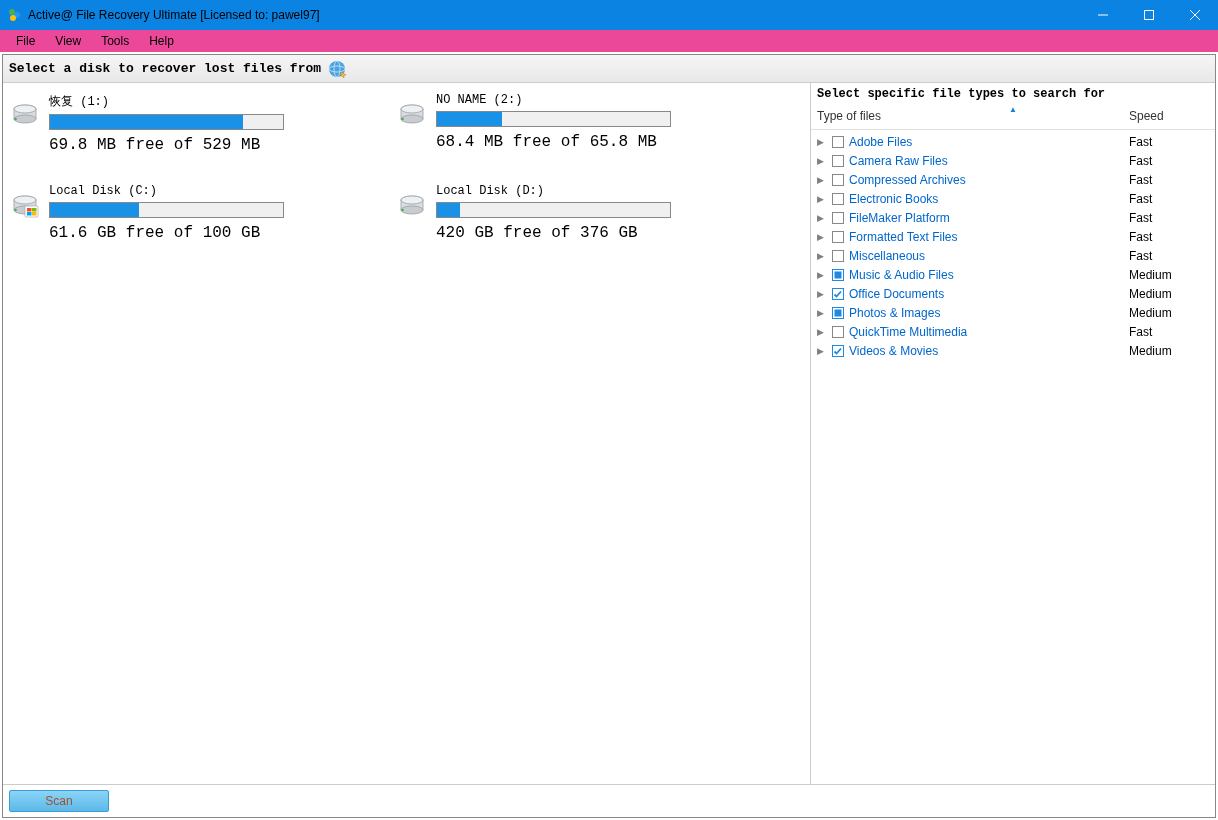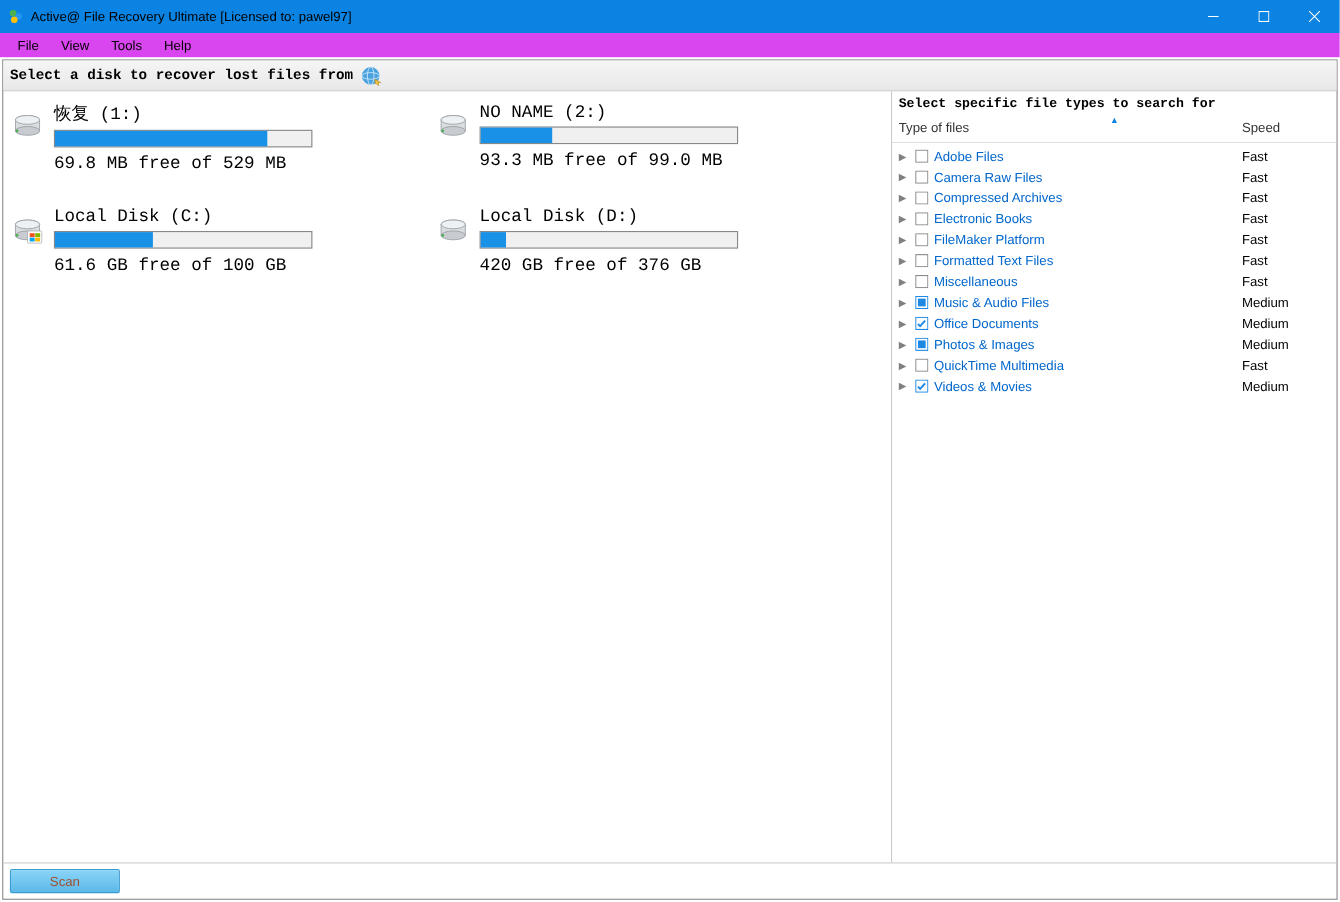--- a/index.html
+++ b/index.html
@@ -35,21 +35,21 @@
 }
 .titlebar .win-btn {
   width: 46px;
   display: flex;
   align-items: center;
   justify-content: center;
   color: #fff;
 }
 .menubar {
   height: 22px;
-  background: #d946ef;
+  background: #ec4899;
   display: flex;
   align-items: center;
   padding-left: 6px;
   font-size: 12px;
 }
 .menubar .menu-item {
   padding: 0 10px;
 }
 .content {
   border: 1px solid #888;
@@ -166,21 +166,21 @@
   display: flex;
   gap: 10px;
 }
 .disk-icon {
   width: 28px;
   padding-top: 8px;
 }
 .disk-body { flex: 1; }
 .disk-name {
   font-family: "Courier New", monospace;
-  font-size: 16px;
+  font-size: 12px;
   margin-bottom: 4px;
 }
 .disk-bar {
   height: 16px;
   border: 1px solid #888;
   background: #f0f0f0;
   position: relative;
   width: 235px;
   margin-bottom: 6px;
 }
@@ -271,21 +271,21 @@
     <rect x="3" y="8" width="22" height="10" fill="#d9dde0" stroke="#9aa0a6" stroke-width="0.8"></rect>
     <ellipse cx="14" cy="18" rx="11" ry="4" fill="#c8ccd0" stroke="#9aa0a6" stroke-width="0.8"></ellipse>
     <ellipse cx="14" cy="8" rx="11" ry="4" fill="#eef1f3" stroke="#9aa0a6" stroke-width="0.8"></ellipse>
     <circle cx="4.5" cy="18" r="1.3" fill="#4caf50"></circle>
               </svg></div>
     <div class="disk-body">
       <div class="disk-name">NO NAME (2:)</div>
       <div class="disk-bar">
         <div class="fill" style="width:28%"></div>
       </div>
-      <div class="disk-free">93.3 MB free of 99.0 MB</div>
+      <div class="disk-free">68.4 MB free of 65.8 MB</div>
     </div>
           </div>
           <div class="disk">
     <div class="disk-icon"><svg width="28" height="28" viewBox="0 0 28 28">
     <ellipse cx="14" cy="8" rx="11" ry="4" fill="#d9dde0" stroke="#9aa0a6" stroke-width="0.8"></ellipse>
     <rect x="3" y="8" width="22" height="10" fill="#d9dde0" stroke="#9aa0a6" stroke-width="0.8"></rect>
     <ellipse cx="14" cy="18" rx="11" ry="4" fill="#c8ccd0" stroke="#9aa0a6" stroke-width="0.8"></ellipse>
     <ellipse cx="14" cy="8" rx="11" ry="4" fill="#eef1f3" stroke="#9aa0a6" stroke-width="0.8"></ellipse>
     <circle cx="4.5" cy="18" r="1.3" fill="#4caf50"></circle>
     <rect x="14" y="14" width="13" height="11" rx="1" fill="#fff" stroke="#9aa0a6" stroke-width="0.6"></rect>

